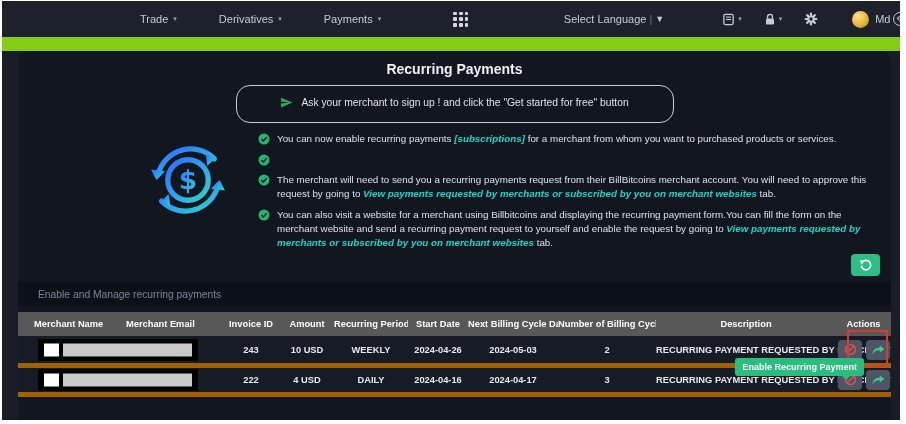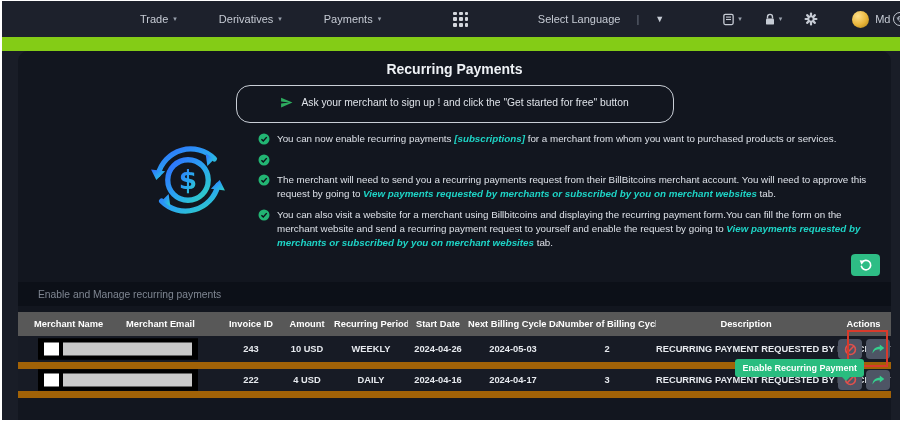--- a/index.html
+++ b/index.html
@@ -10,21 +10,21 @@
 
   
   .topnav { position:relative; height:36px; background:#1d212c; display:flex; align-items:center;
     color:#c6cbd4; font-size:11px; }
   .nav-left { display:flex; align-items:center; gap:42px; margin-left:138px; }
   .nav-item { display:flex; align-items:center; gap:5px; cursor:pointer; }
   .caret { font-size:7px; color:#99a0ac; }
   .grid-icon { width:15px; height:15px; display:grid; grid-template-columns:repeat(3,1fr); gap:2px; margin-left:30px; cursor:pointer; }
   .grid-icon span { background:#d4d7dd; border-radius:1px; }
   .nav-right { margin-left:auto; display:flex; align-items:center; }
-  .lang { display:flex; align-items:center; gap:16px; cursor:pointer; }
+  .lang { display:flex; align-items:center; gap:3px; cursor:pointer; }
   .pipe { color:#6f7684; }
   .caret-lg { font-size:9px; color:#c6cbd4; }
   .nav-ico { display:flex; align-items:center; gap:3px; cursor:pointer; }
   .nav-ico.book { margin-left:58px; }
   .nav-ico.lock { margin-left:22px; }
   .nav-ico.gear { margin-left:22px; }
   .user { display:flex; align-items:center; gap:6px; margin-left:34px; cursor:pointer; }
   .avatar { width:17px; height:17px; border-radius:50%;
     background: radial-gradient(circle at 35% 30%, #ffe08a, #e8b53a 55%, #a87c10); }
   .help { position:absolute; right:-7px; top:11px; width:14px; height:14px; border:1.5px solid #c6cbd4;
@@ -58,21 +58,21 @@
   .tabs { display:flex; align-items:center; gap:26px; background:#0c1018; height:24px;
     margin-top:6px; padding-left:20px; font-size:10.3px; }
   .tab { color:#7f8692; cursor:pointer; white-space:nowrap; }
   .tab.active { color:#ffffff; font-weight:bold; }
 
   
   table { width:100%; border-collapse:collapse; table-layout:fixed; margin-top:6px; }
   thead th { background:#585858; color:#ffffff; height:24px; font-size:9.3px; font-weight:bold;
     text-align:center; overflow:hidden; white-space:nowrap;margin-left:8px; }
   thead th.left { text-align:left; padding-left:16px; }
-  tbody td { height:29px; border-bottom:7px solid #a16207; color:#e6e9ee; font-weight:bold;
+  tbody td { height:29px; border-bottom:5px solid #a16207; color:#e6e9ee; font-weight:bold;
     font-size:9.3px; text-align:center; position:relative; overflow:visible; white-space:nowrap; }
   tbody tr { background:#171b25; }
   .redact { position:absolute; left:20px; top:50%; transform:translateY(-50%); width:160px; height:21px;
     background:#000; border:2px solid #000; display:flex; align-items:center; gap:4px; padding:0 4px; z-index:2; }
   .redact .sq { width:15px; height:13px; background:#ffffff; }
   .redact .bar { flex:1; height:13px; background:#c9c9c9; }
   .act-btn { display:inline-flex; width:24px; height:20px; background:#4e5565; border:none;
     border-radius:4px; align-items:center; justify-content:center; margin:0 2px; cursor:pointer; vertical-align:middle; }
   .red-annot { position:absolute; right:3px; top:-6px; width:41px; height:37px;
     border:2px solid #d93a2b; z-index:3; pointer-events:none; }

